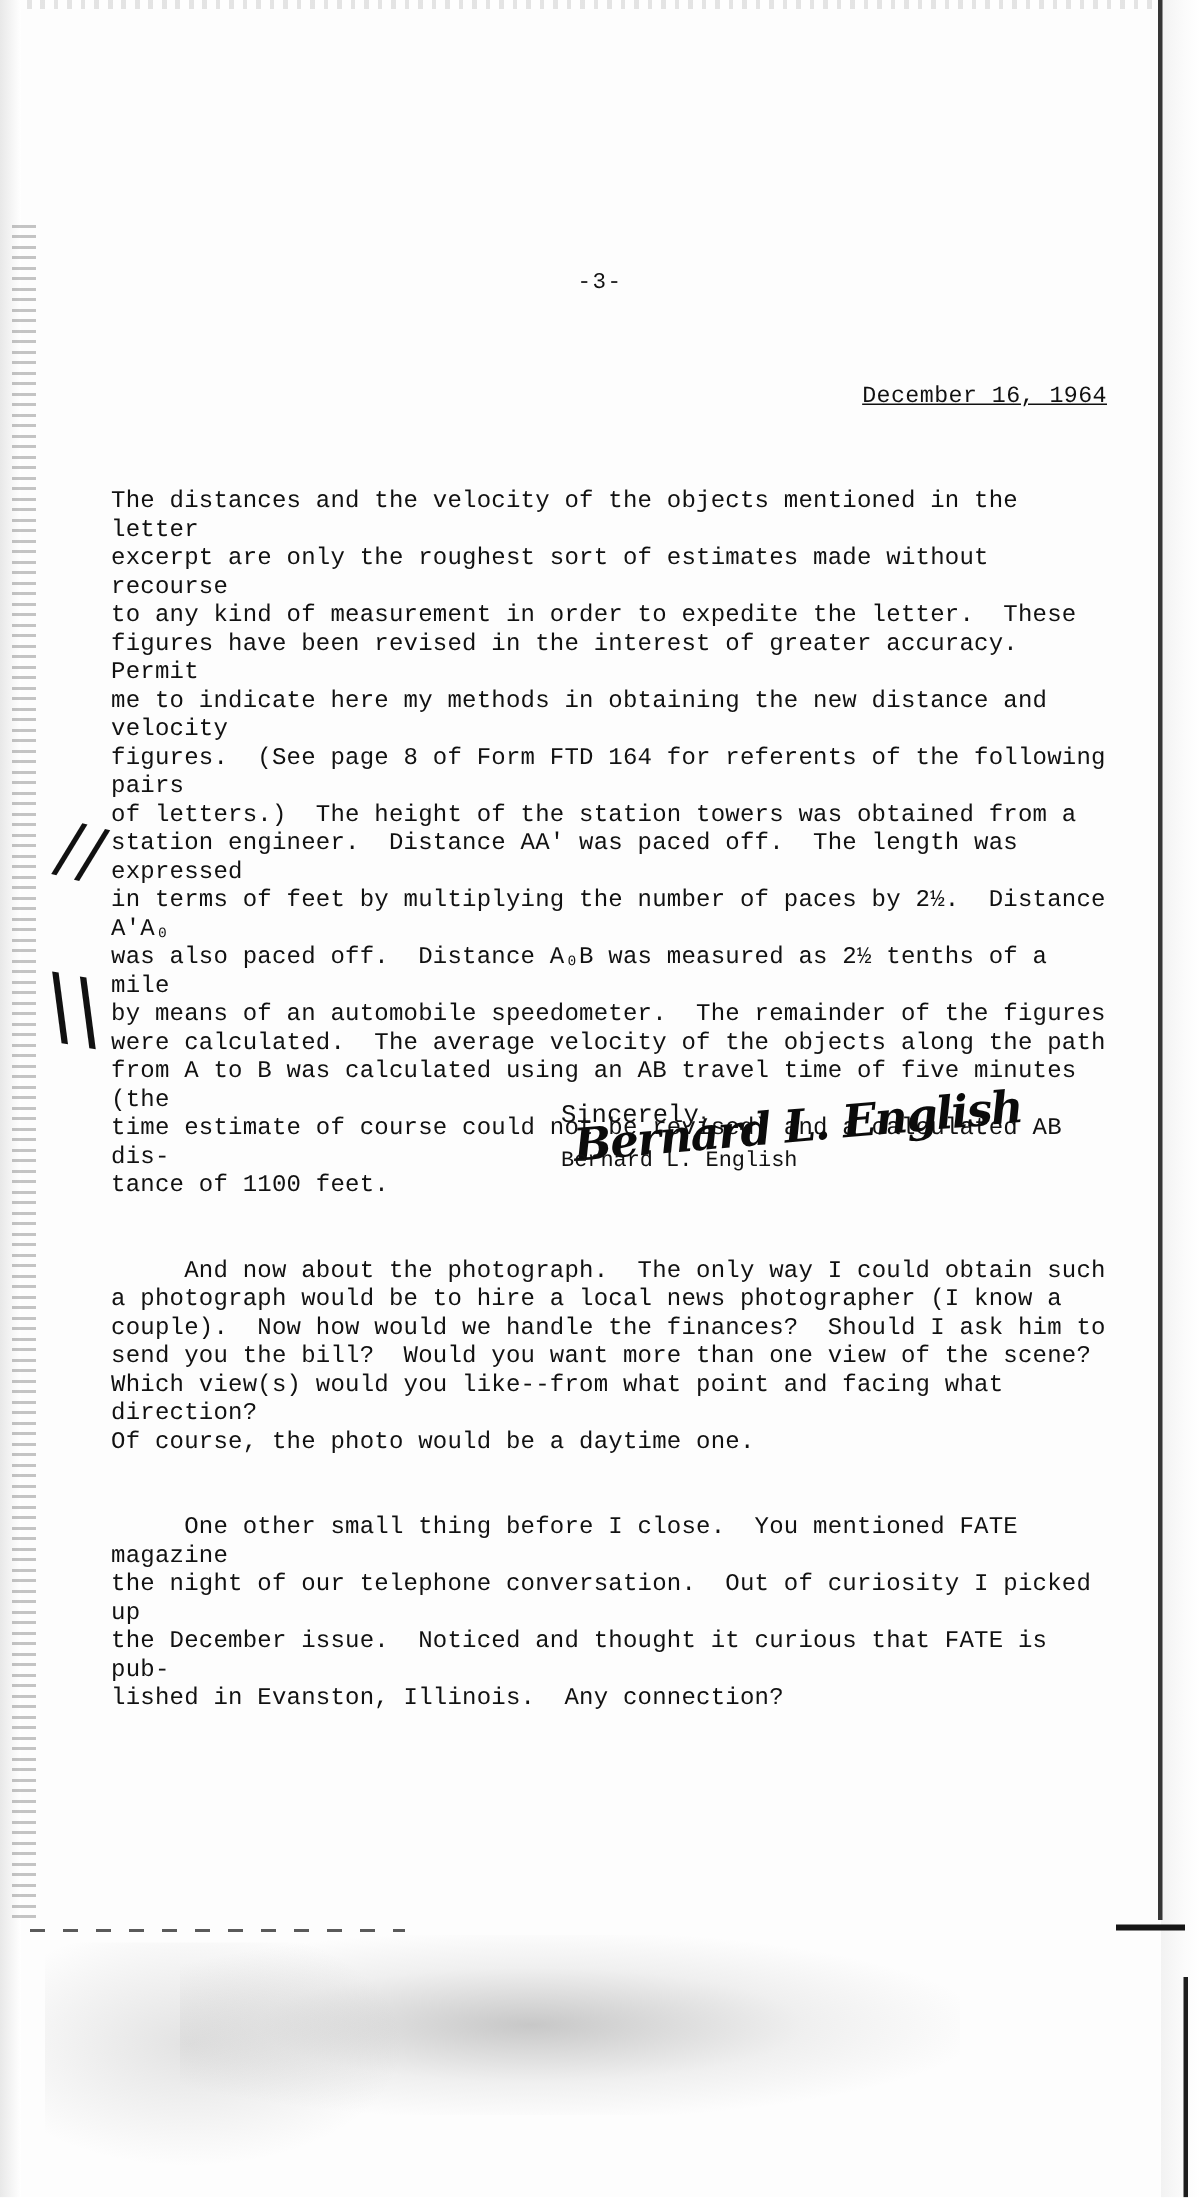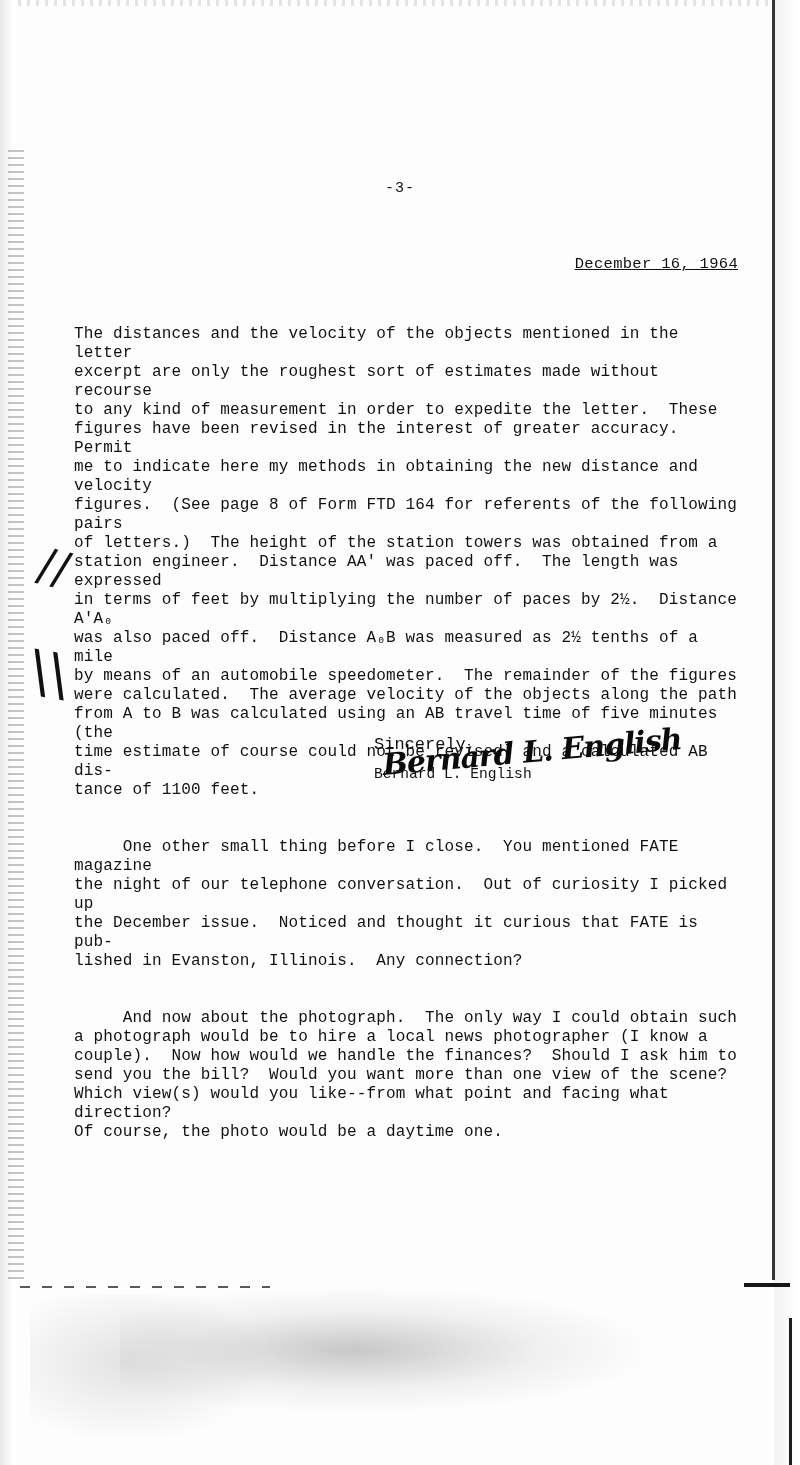--- a/index.html
+++ b/index.html
@@ -222,30 +222,30 @@
 figures.  (See page 8 of Form FTD 164 for referents of the following pairs
 of letters.)  The height of the station towers was obtained from a
 station engineer.  Distance AA' was paced off.  The length was expressed
 in terms of feet by multiplying the number of paces by 2½.  Distance A'A₀
 was also paced off.  Distance A₀B was measured as 2½ tenths of a mile
 by means of an automobile speedometer.  The remainder of the figures
 were calculated.  The average velocity of the objects along the path
 from A to B was calculated using an AB travel time of five minutes (the
 time estimate of course could not be revised) and a calculated AB dis-
 tance of 1100 feet.</p>
-      <p class="para">     One other small thing before I close.  You mentioned FATE magazine
-the night of our telephone conversation.  Out of curiosity I picked up
-the December issue.  Noticed and thought it curious that FATE is pub-
-lished in Evanston, Illinois.  Any connection?</p>
       <p class="para">     And now about the photograph.  The only way I could obtain such
 a photograph would be to hire a local news photographer (I know a
 couple).  Now how would we handle the finances?  Should I ask him to
 send you the bill?  Would you want more than one view of the scene?
 Which view(s) would you like--from what point and facing what direction?
 Of course, the photo would be a daytime one.</p>
+      <p class="para">     One other small thing before I close.  You mentioned FATE magazine
+the night of our telephone conversation.  Out of curiosity I picked up
+the December issue.  Noticed and thought it curious that FATE is pub-
+lished in Evanston, Illinois.  Any connection?</p>
     </div>
 
     <div class="margin-mark-1">//</div>
     <div class="margin-mark-2">\\</div>
 
     <div class="closing">Sincerely,</div>
 
     <div class="signature">Bernard L. English</div>
 
     <div class="sig-name">Bernard L. English</div>

